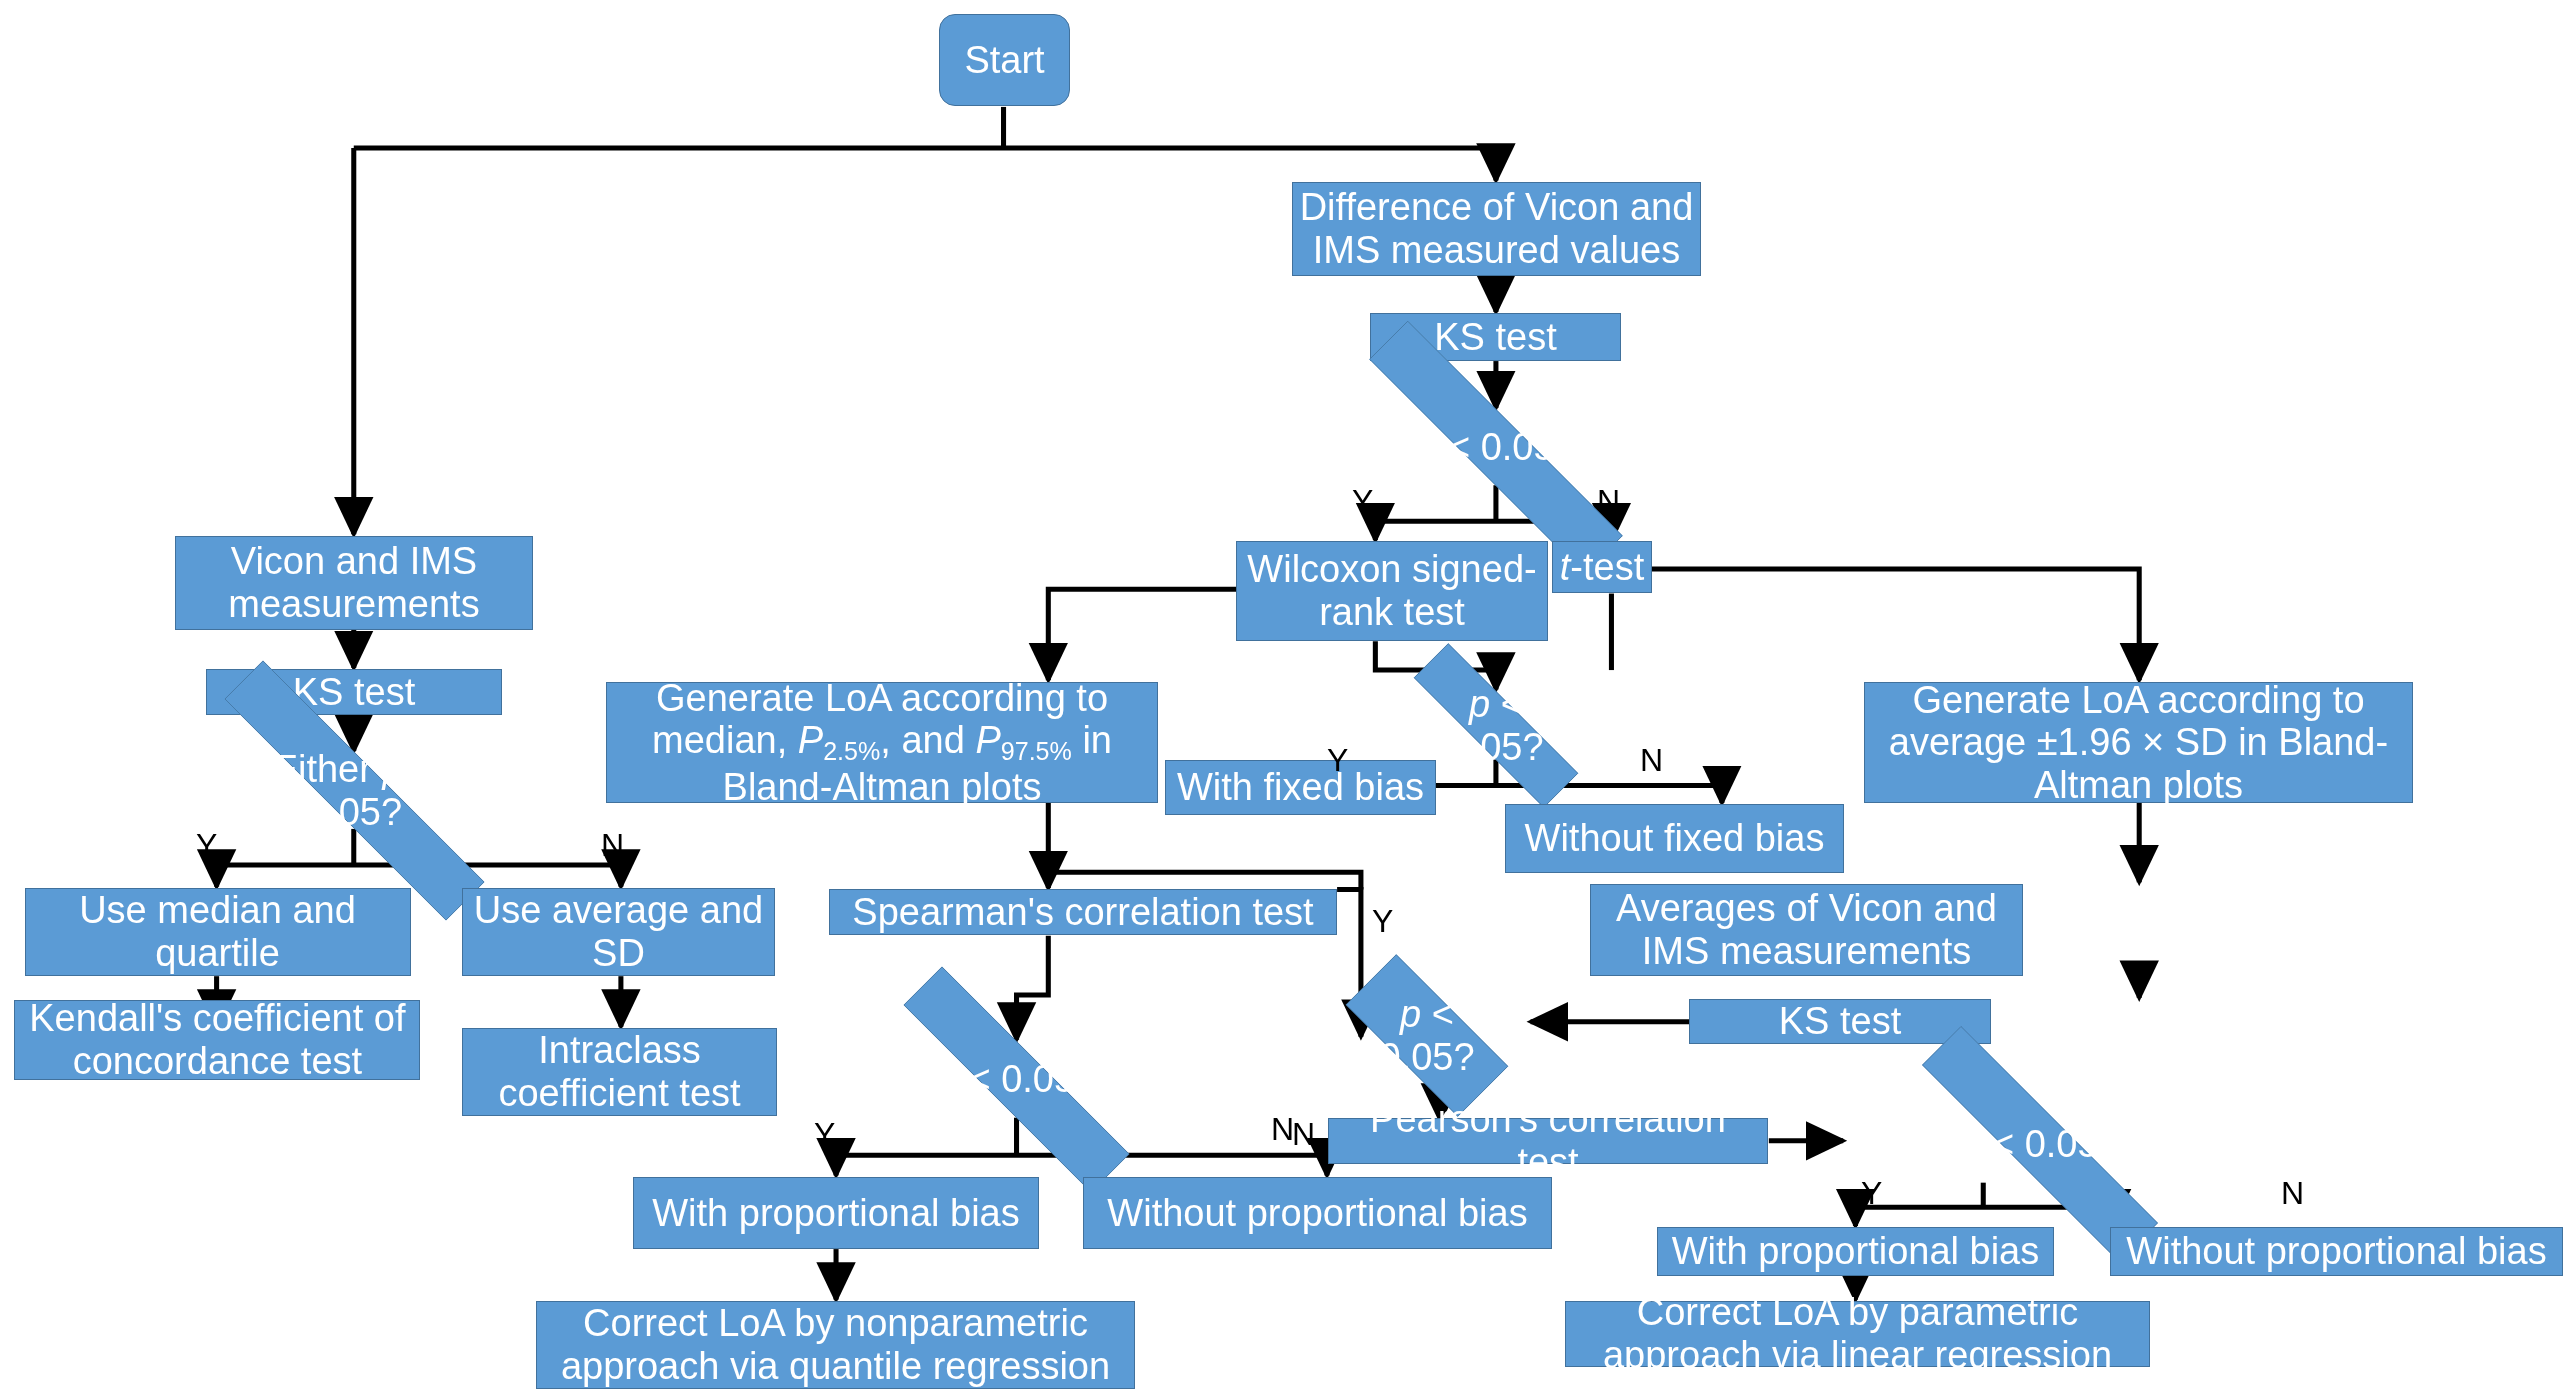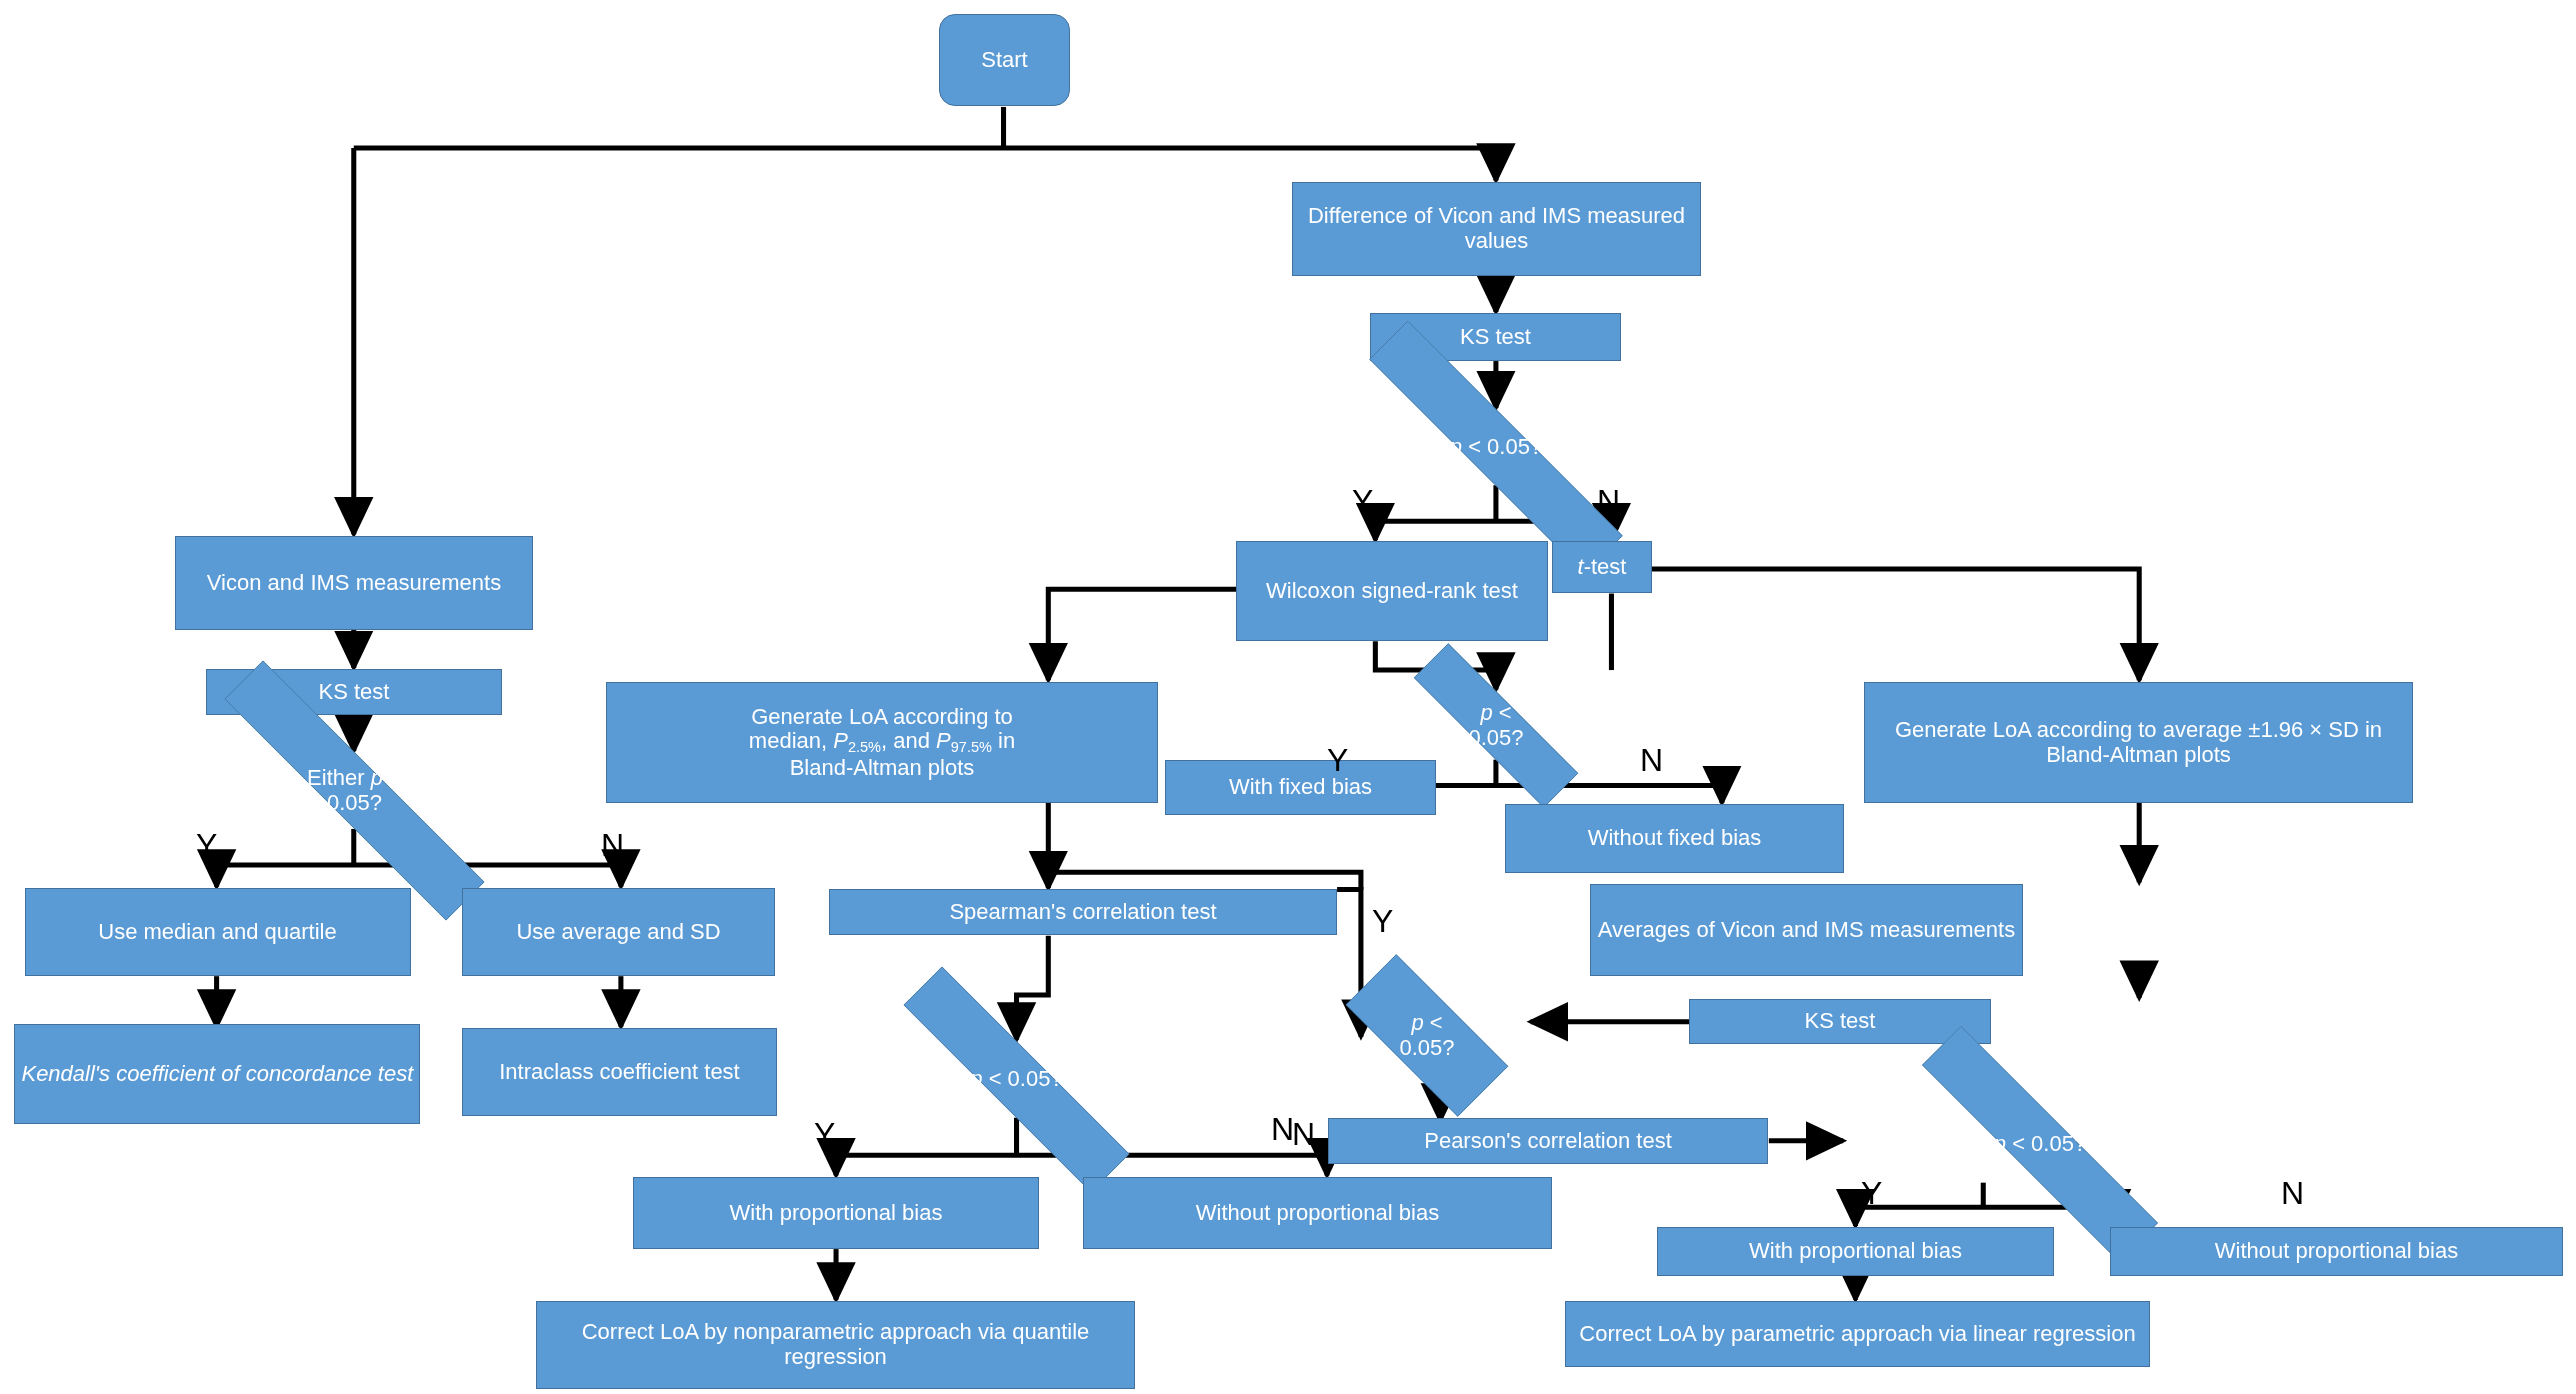--- a/index.html
+++ b/index.html
@@ -2,21 +2,21 @@
 <html style="font-size:11.6px"><head>
 <meta charset="utf-8">
 <style>
   html,body{margin:0;padding:0;background:#ffffff;}
   body{font-family:"Liberation Sans",sans-serif;}
   #stage{position:relative;width:2576px;height:1395px;background:#fff;overflow:hidden;}
   #wires{position:absolute;left:0;top:0;width:2576px;height:1395px;pointer-events:none;}
 
   .node{position:absolute;box-sizing:border-box;display:flex;align-items:center;justify-content:center;
         text-align:center;color:#ffffff;background:#5B9BD5;border:1.4px solid #41719C;
-        font-size:22px;line-height:1.12;padding:1.4px 5.8px;}
+        font-size:38px;line-height:1.12;padding:1.4px 5.8px;}
   .node.rounded{border-radius:16px;}
   .node.diamond{background:transparent;border:none;padding:0;}
   .diamond .dshape{position:absolute;left:0;top:0;width:100%;height:100%;
         background:#5B9BD5;border:1.4px solid #41719C;box-sizing:border-box;
         transform:rotate(45deg) scale(.7072);}
   .diamond .dtext{position:relative;z-index:2;width:86%;}
   .lbl{position:absolute;color:#000000;font-size:32px;line-height:1;}
   .it{font-style:italic;}
   .sub{font-size:0.66em;vertical-align:-0.28em;margin-top:6px;}
 </style>
@@ -140,21 +140,21 @@
 
   <div class="node diamond" style="left:133px;top:752px;width:443px;height:77px;">
     <div class="dshape"></div>
     <div class="dtext">Either <i>p</i> &lt;<br>0.05?</div>
   </div>
 
   <div class="node" style="left:24.5px;top:888px;width:386px;height:88px;">Use median and quartile</div>
 
   <div class="node" style="left:462px;top:888px;width:313px;height:88px;">Use average and SD</div>
 
-  <div class="node" style="left:14.4px;top:1024px;width:406px;height:100px;font-style:italic;">Kendall's coefficient of concordance test</div>
+  <div class="node" style="left:14.4px;top:1000px;width:406px;height:80px;">Kendall's coefficient of concordance test</div>
 
   <div class="node" style="left:462px;top:1028px;width:315px;height:88px;">Intraclass coefficient test</div>
 
   <div class="node" style="left:606px;top:682px;width:552px;height:121px;flex-direction:column;">
     <span>Generate LoA according to</span>
     <span><span>median, </span><i class="it">P</i><span class="sub">2.5%</span><span>, and </span><i class="it">P</i><span class="sub">97.5%</span><span> in</span></span>
     <span>Bland-Altman plots</span>
   </div>
 
   <div class="node" style="left:1864px;top:682px;width:549px;height:121px;">Generate LoA according to average ±1.96 ×  SD in Bland-Altman plots</div>

